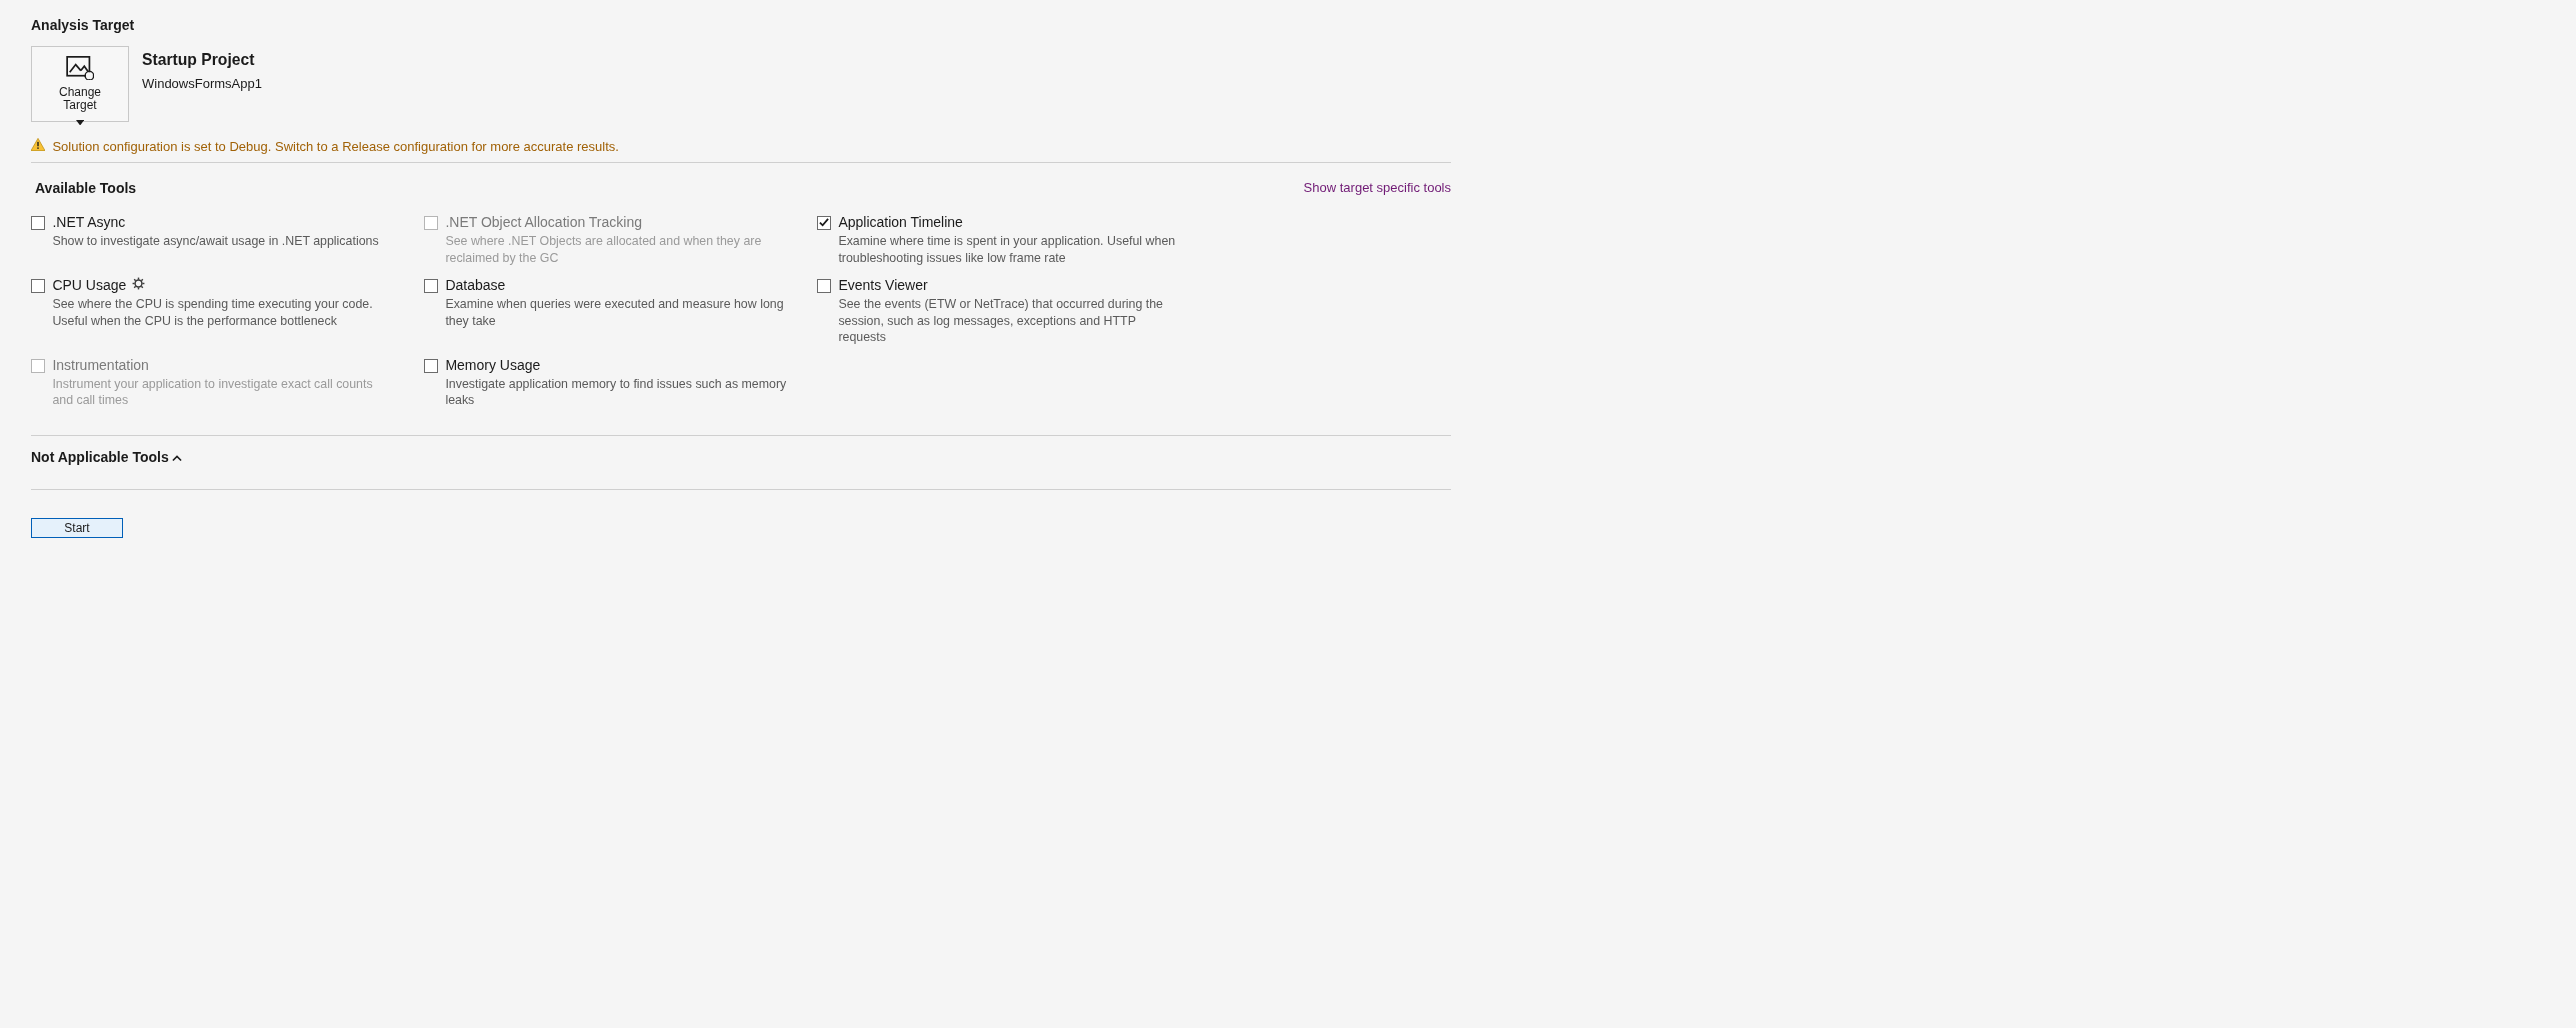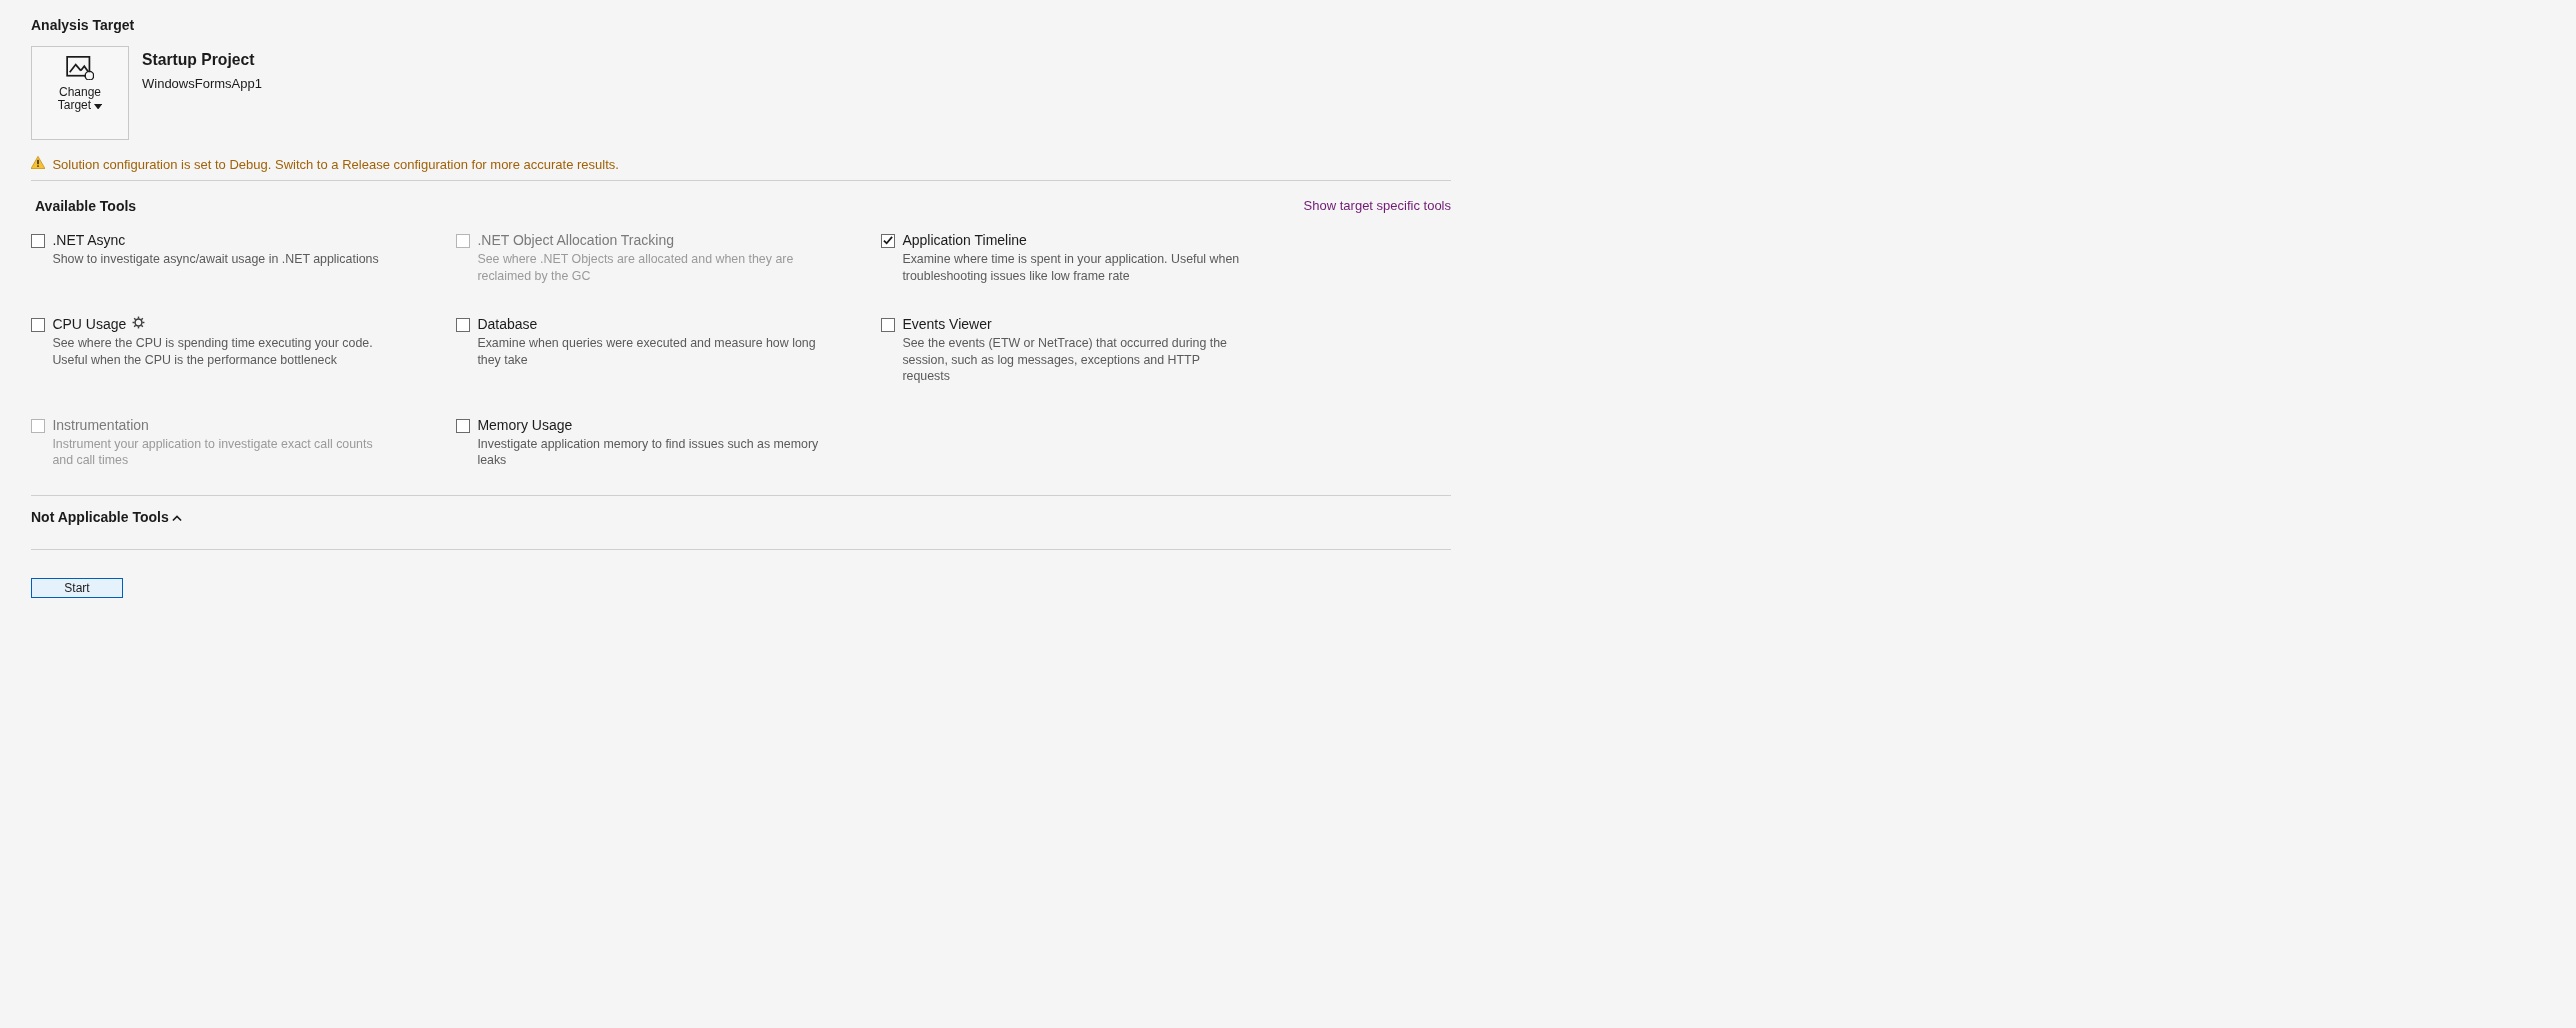--- a/index.html
+++ b/index.html
@@ -22,41 +22,42 @@
   }
   .target-row {
     display: flex;
     align-items: flex-start;
     gap: 13px;
   }
   .change-target {
     border: 0.9px solid #c8c8c8;
     background: #f7f7f7;
     width: 98px;
-    height: 94px;
+    height: 76px;
     display: flex;
     flex-direction: column;
     align-items: center;
     padding-top: 9.2px;
     box-sizing: border-box;
     cursor: pointer;
     text-align: center;
     font-size: 12px;
     color: #1b1b1b;
   }
   .change-target .icon-slot {
     width: 28px;
     height: 24px;
     margin-bottom: 5.5px;
   }
   .change-target .lbl-line2 {
     display: inline-flex;
     align-items: center;
     gap: 2.8px;
     line-height: 13px;
+    flex-direction: column;
   }
   .proj-info .proj-title {
     font-weight: 600;
     font-size: 15.7px;
     margin: 5.5px 0 7.4px 0;
   }
   .proj-info .proj-name {
     font-size: 13px;
     color: #1b1b1b;
   }
@@ -84,21 +85,20 @@
     color: #701a75;
     cursor: pointer;
     font-size: 13px;
   }
   .tools-grid {
     display: grid;
     grid-template-columns: 393px 393px 393px;
     column-gap: 0;
     row-gap: 11px;
     margin-top: 14.8px;
-    gap: 32px;
   }
   .tool {
     display: flex;
     align-items: flex-start;
     gap: 7.4px;
     padding-right: 28px;
   }
   .tool.disabled {
     color: #888;
   }

